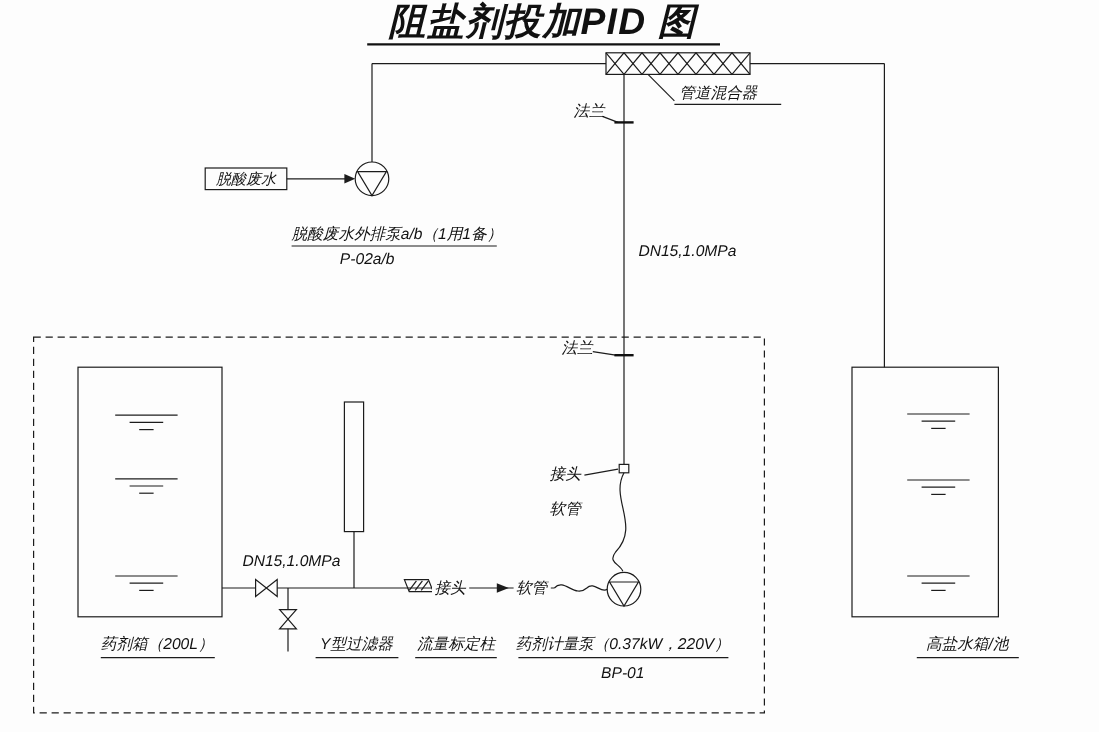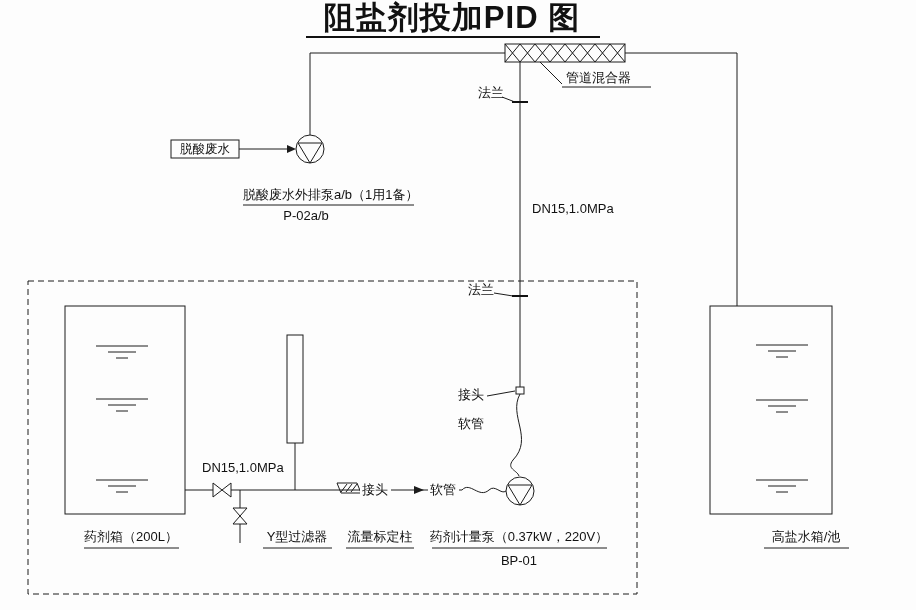--- a/index.html
+++ b/index.html
@@ -1,17 +1,17 @@
 <!DOCTYPE html>
 <html><head>
 <meta charset="utf-8">
 <style>
   html,body{margin:0;padding:0;background:#ffffff;}
   .canvas{position:relative;width:916px;height:610px;background:#fdfdfd;overflow:hidden;
-          font-family:"Liberation Sans","DejaVu Sans",sans-serif;}
+          font-family:"Liberation Sans","DejaVu Sans",sans-serif;font-style:italic;}
   svg{display:block}
   .ln{stroke:#1c1c1c;stroke-width:1;fill:none}
   .thk{stroke:#111111;stroke-width:2;fill:none}
   .dash{stroke:#1c1c1c;stroke-width:1;fill:none;stroke-dasharray:6 4}
   .blk{fill:#1c1c1c;stroke:none}
   .wbg{fill:#fdfdfd;stroke:none}
   text{fill:#111111;font-size:13px;font-family:"Liberation Sans","DejaVu Sans",sans-serif}
   .ttl{font-size:31px;font-weight:700;letter-spacing:1px}
   .mid{text-anchor:middle}
 </style>

